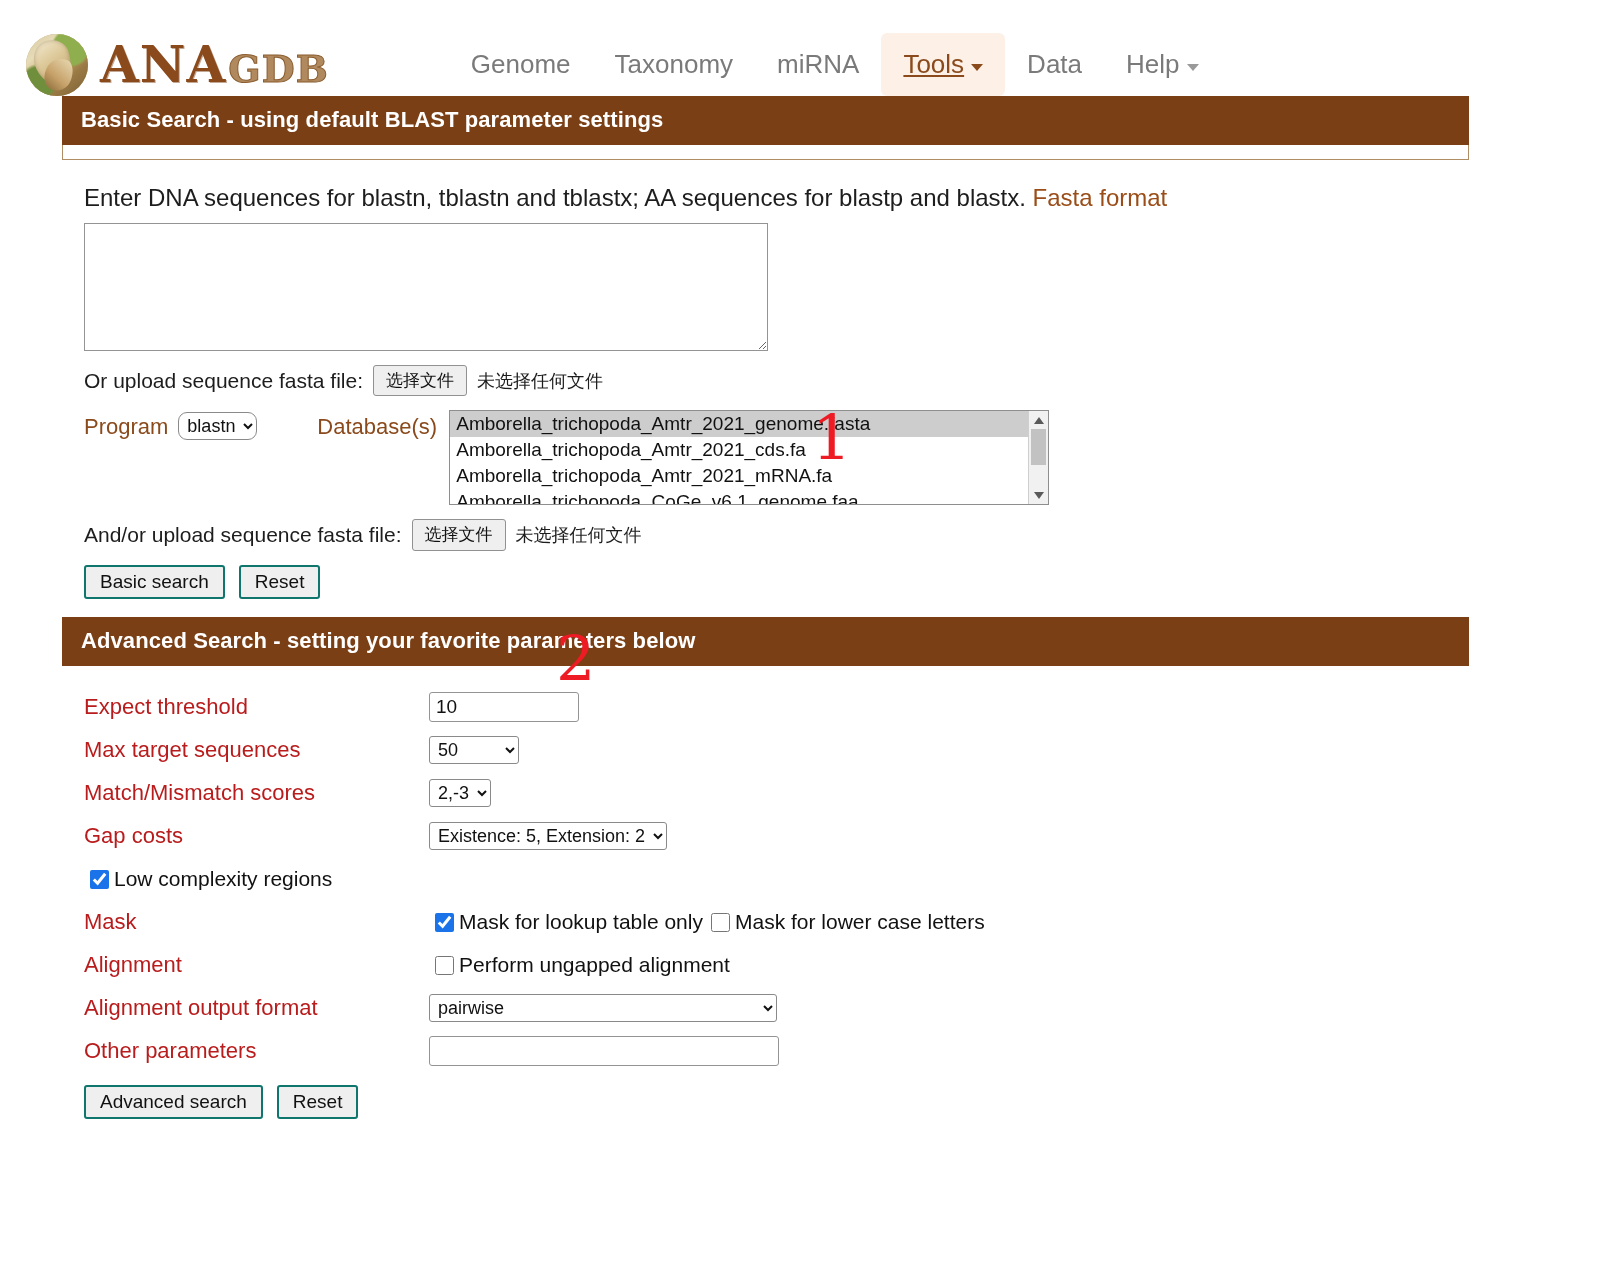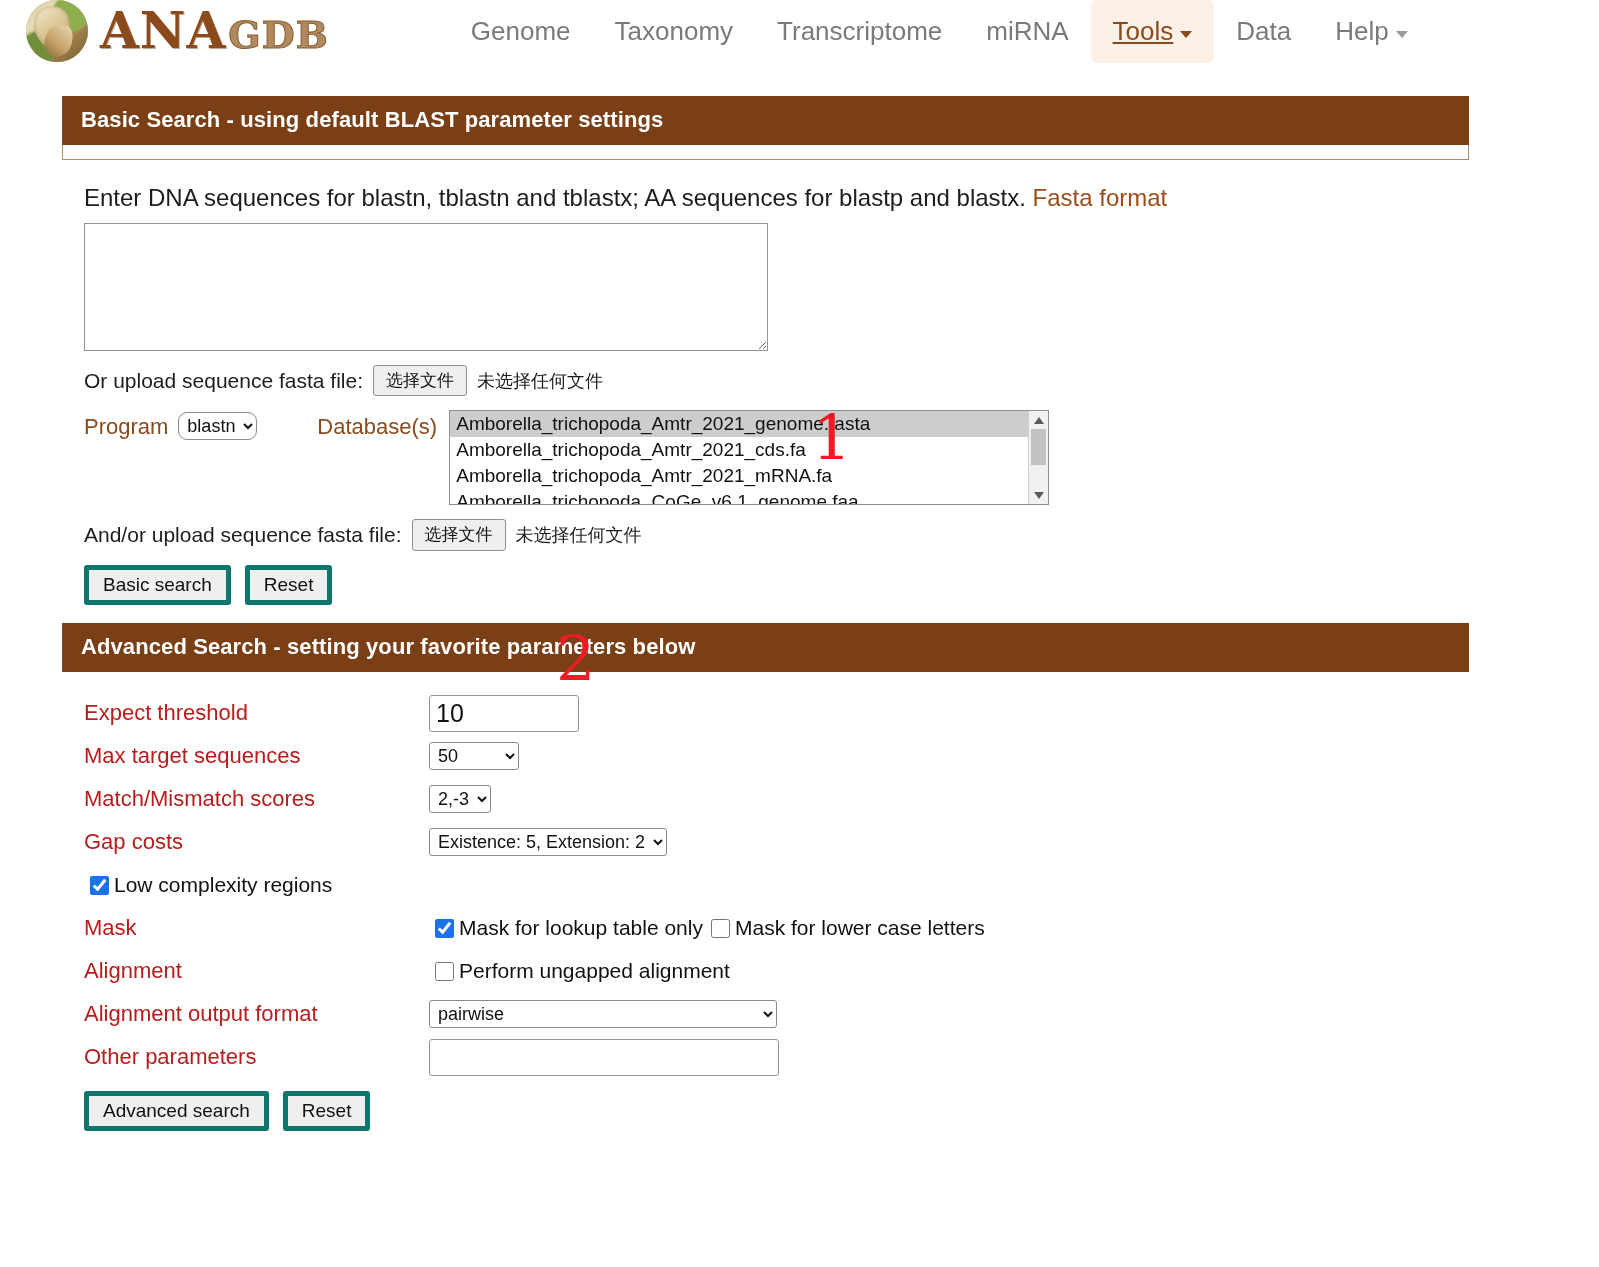--- a/index.html
+++ b/index.html
@@ -14,21 +14,21 @@
     font-family: "Liberation Sans", sans-serif;
     color: #1a1a1a;
     overflow: hidden;
     position: relative;
   }
 
   
   .topbar {
     height: 96px;
     display: flex;
-    align-items: flex-start;
+    align-items: flex-end;
     padding: 0 0 0 26px;
     box-sizing: border-box;
   }
   .brand {
     display: flex;
     align-items: center;
     gap: 12px;
     margin-right: 120px;
   }
   .brand-logo {
@@ -265,21 +265,21 @@
   .dbscroll .thumb {
     position: absolute;
     top: 18px; left: 2px;
     width: 15px; height: 36px;
     background: #c2c2c2;
     cursor: pointer;
   }
 
   .btn {
     background: #efefef;
-    border: 5px solid #0f766e;
+    border: 2px solid #0f766e;
     border-radius: 3px;
     font-size: 19px;
     font-family: "Liberation Sans", sans-serif;
     color: #111;
     padding: 4px 14px;
     cursor: pointer;
   }
   .btn-row { display: flex; gap: 14px; margin-top: 14px; }
 
   
@@ -291,21 +291,21 @@
   }
   .adv-label {
     width: 345px;
     color: #b91c1c;
     font-size: 22px;
   }
   .adv-field { display: flex; align-items: center; }
   input.txt {
     border: 1px solid #949494;
     border-radius: 3px;
-    font-size: 25px;
+    font-size: 19px;
     font-family: "Liberation Sans", sans-serif;
     padding: 3px 6px;
     color: #111;
     outline: none;
     box-sizing: border-box;
   }
   input.txt.w150 { width: 150px; }
   input.txt.w350 { width: 350px; }
   select.sel {
     font-family: "Liberation Sans", sans-serif;
@@ -360,23 +360,20 @@
       <span class="brand-gdb">GDB</span>
     </div>
   </div>
 
   <nav class="mainnav">
     <div class="navitem">
       <span>Genome</span>
     </div>
     <div class="navitem">
       <span>Taxonomy</span>
-    </div>
-    <div class="navitem">
-      <span>Transcriptome</span>
     </div>
     <div class="navitem">
       <span>miRNA</span>
     </div>
     <div class="navitem active">
       <span>Tools</span>
       <span class="caret"></span>
     </div>
     <div class="navitem">
       <span>Data</span>

